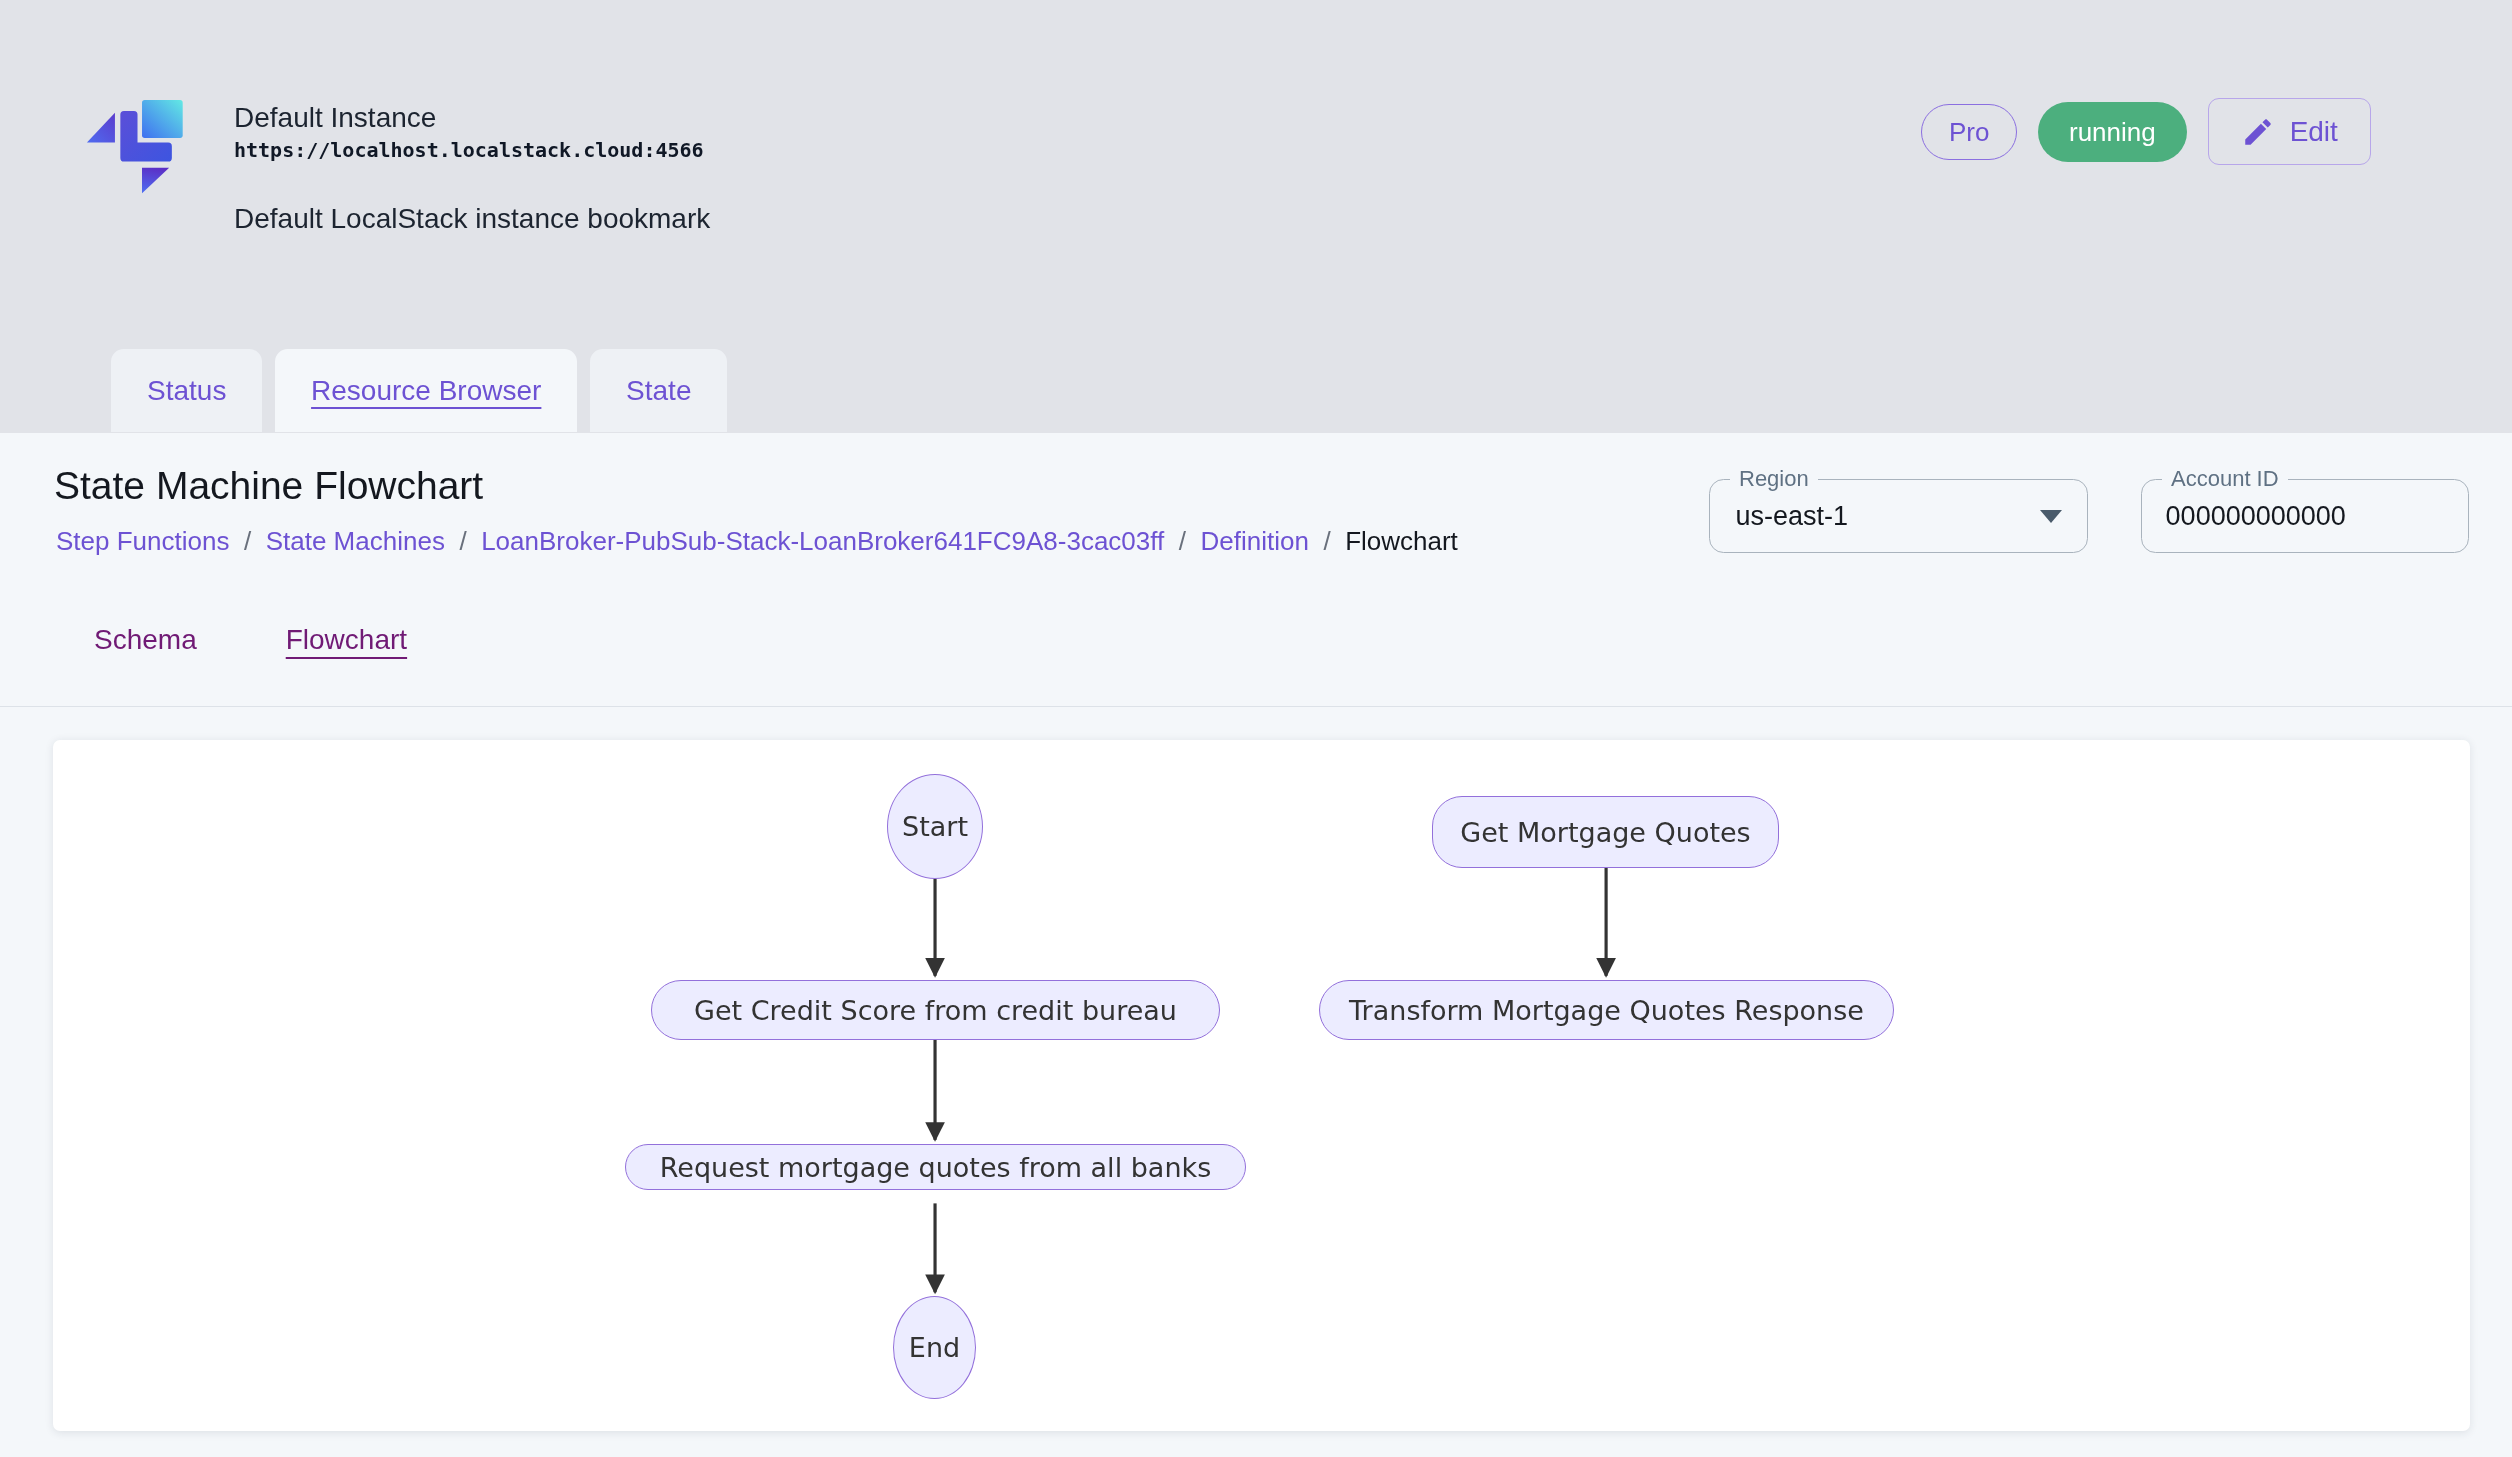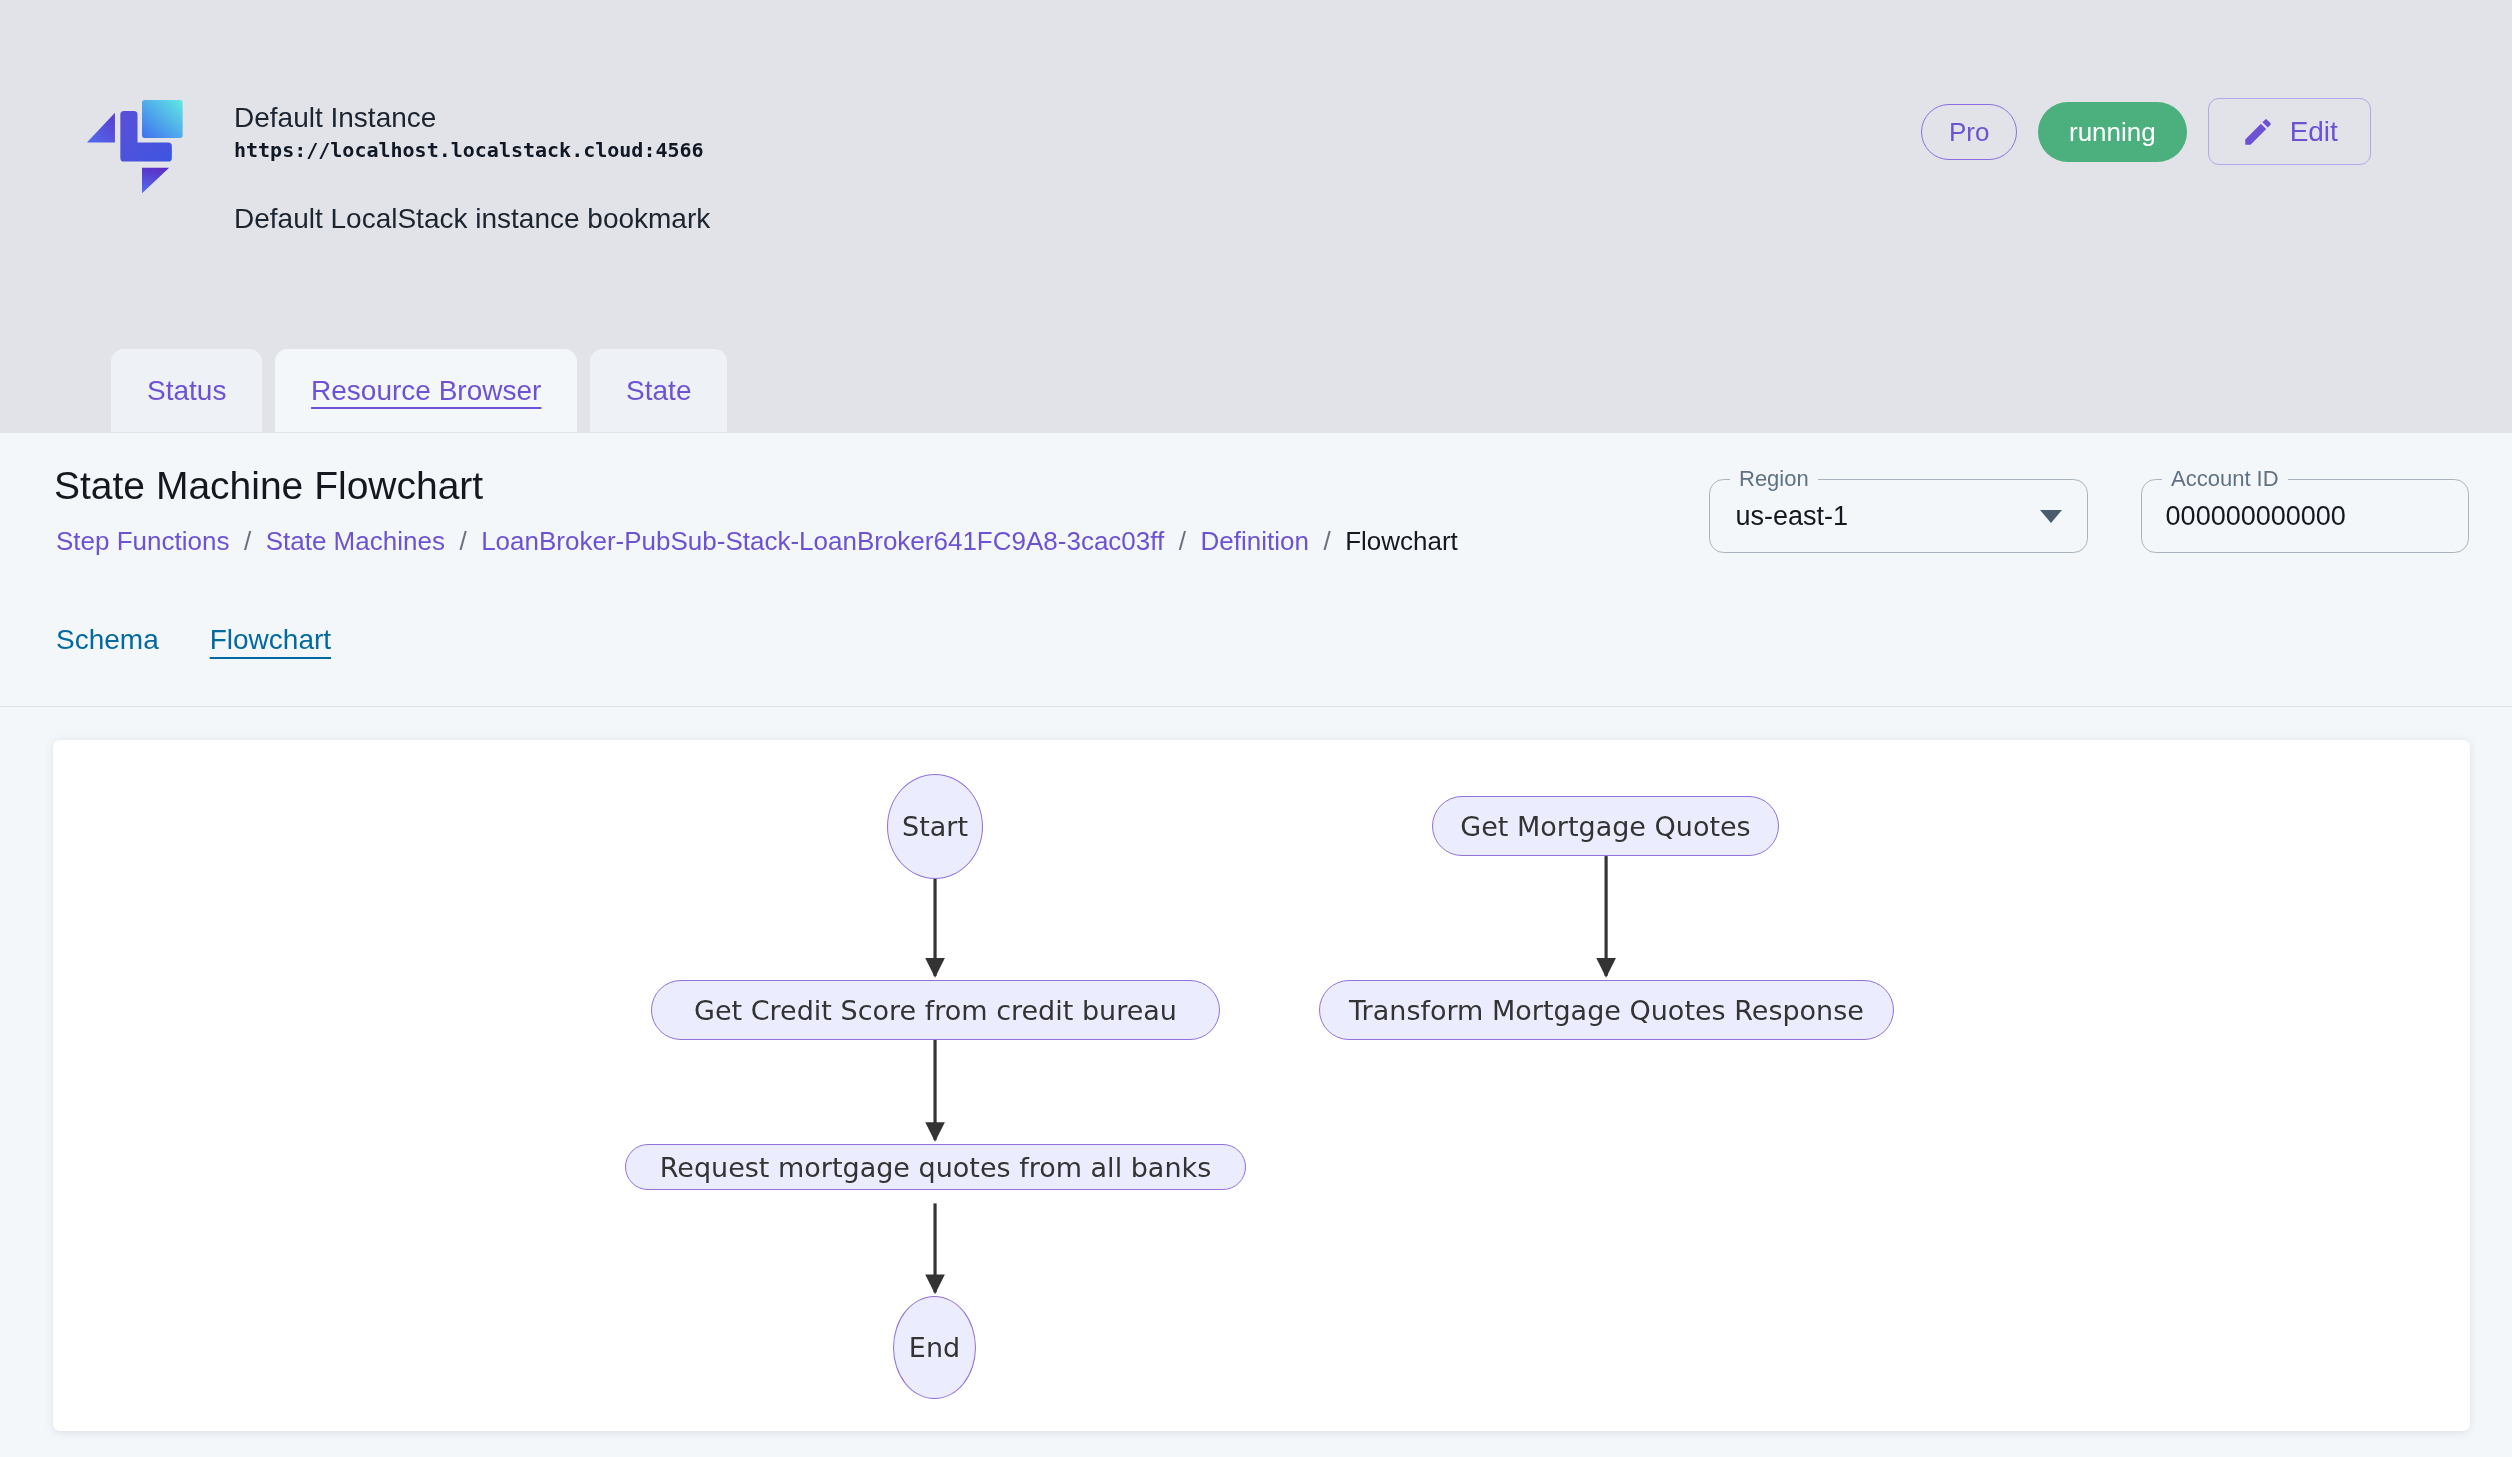--- a/index.html
+++ b/index.html
@@ -42,36 +42,36 @@
 
   .outlined { position:absolute; top:46px; height:74px; border:1.8px solid #a9b3bd; border-radius:14.5px; display:flex; align-items:center; }
   .outlined .floating-label { position:absolute; top:-14.5px; left:20px; padding:0 9px; background:#f4f7fa; font-size:22px; color:#5f7183; }
   .region-select { left:1709px; width:379px; padding:0 25.4px; justify-content:space-between; cursor:pointer; }
   .region-value { font-size:27px; color:#14181f; }
   .caret { width:0; height:0; border-left:11.8px solid transparent; border-right:11.8px solid transparent; border-top:13.6px solid #4a5b6b; }
   .account-field { left:2141px; width:328px; padding:0 23.6px; }
   .account-value { font-size:27px; color:#14181f; border:none; background:transparent; outline:none; width:100%; font-family:"Liberation Sans", sans-serif; }
 
   .subtabs { position:absolute; left:56px; top:191px; display:flex; gap:51px; font-size:28px; }
-  .subtab { color:#0369a1; cursor:pointer; }
+  .subtab { color:#701a75; cursor:pointer;margin-left:38px; }
   .subtab.active { text-decoration:underline; text-underline-offset:8.2px; }
   .divider { position:absolute; left:0; top:273px; width:100%; border-top:1.8px solid #dde2e8; }
 
   
   .flow-card { position:absolute; left:53px; top:307px; width:2417px; height:691px; background:#ffffff; border-radius:7px; box-shadow:0 1.8px 9px rgba(30,40,60,0.10); }
   .edges { position:absolute; left:0; top:0; width:100%; height:100%; }
   .node { position:absolute; display:flex; align-items:center; justify-content:center; background:#ececff; border:1.8px solid #9370db; color:#333333; font-family:"DejaVu Sans", sans-serif; font-size:27px; text-align:center; }
   .node.stadium { border-radius:30px; }
   .node.ellipse { border-radius:50%; }
 
   .n-start     { left:834px;  top:34px;  width:96px; height:105px; }
   .n-credit    { left:598px;  top:240px; width:569px; height:60px; }
   .n-request   { left:572px;  top:404px; width:621px; height:46px; }
   .n-end       { left:840px;  top:556px; width:83px;  height:103px; }
-  .n-quotes    { left:1379px; top:56px;  width:347px; height:60px; }
+  .n-quotes    { left:1379px; top:56px;  width:347px; height:72px; }
   .n-transform { left:1266px; top:240px; width:575px; height:60px; }
 </style>
 </head>
 <body>
 
 <div class="app-header">
   <svg class="logo" viewBox="0 0 135 125">
     <defs>
       <linearGradient id="g-sq" x1="0" y1="1" x2="1" y2="0">
         <stop offset="0" stop-color="#3f6ff0"></stop>

